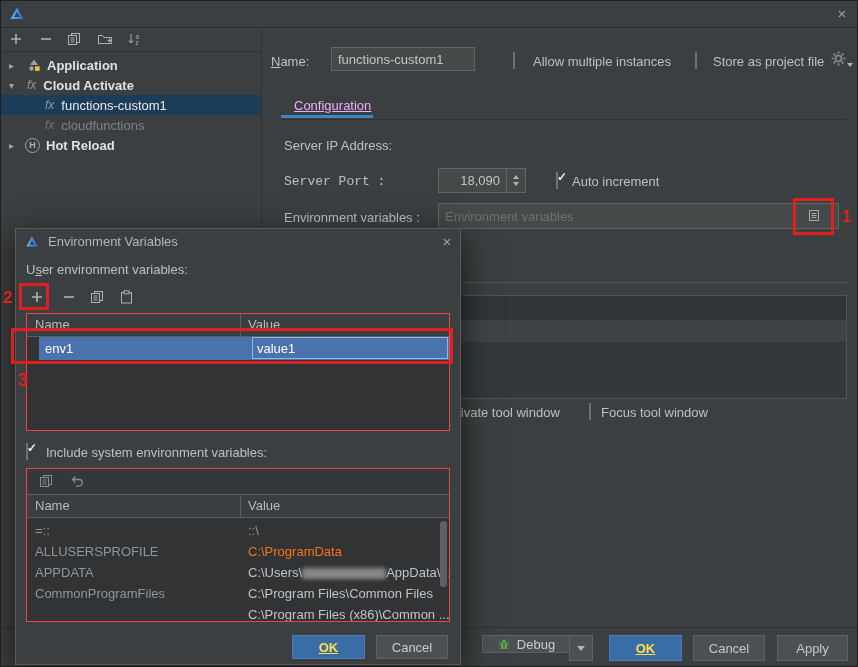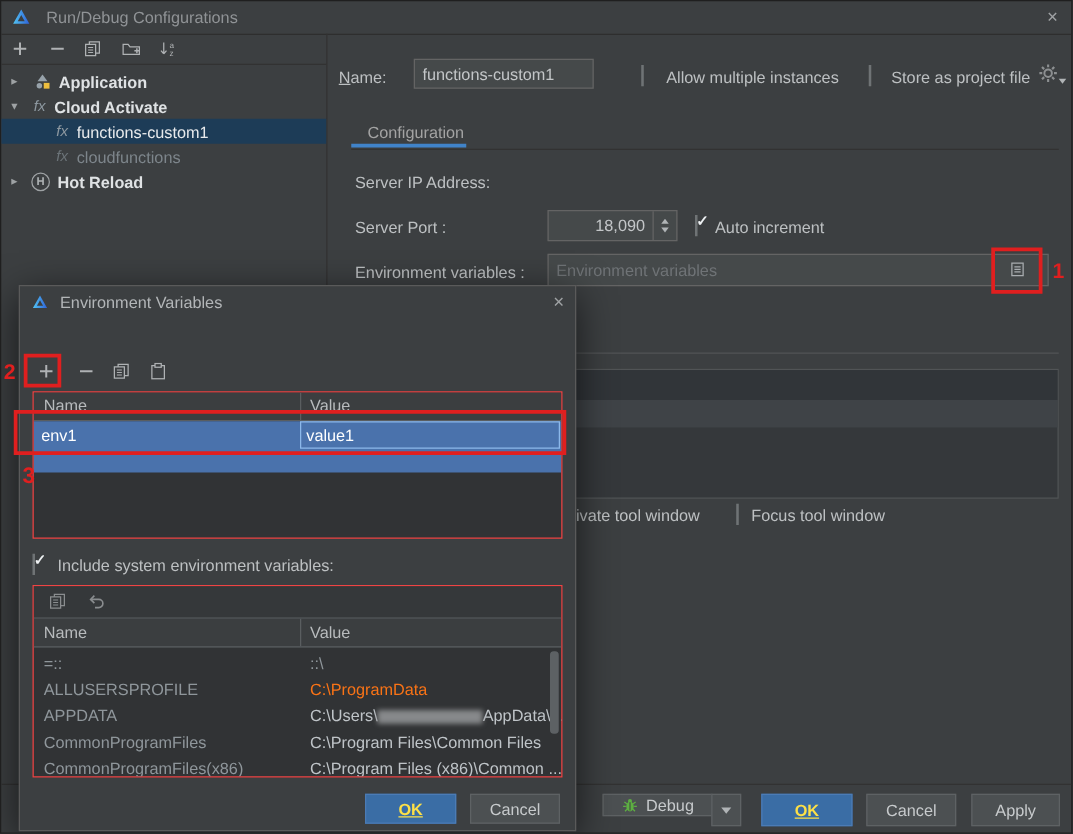--- a/index.html
+++ b/index.html
@@ -64,21 +64,20 @@
       <svg width="16" height="16" viewBox="0 0 16 16">
           <defs>
             <linearGradient id="g1" x1="0" y1="0" x2="1" y2="0">
               <stop offset="0" stop-color="#53c5f2"></stop>
               <stop offset="1" stop-color="#2e62d9"></stop>
             </linearGradient>
           </defs>
           <path fill="url(#g1)" fill-rule="evenodd" d="M8 1.5 L14.5 13 H1.5 Z M8 6 L10.8 11 H5.2 Z"></path>
         </svg>
     </span>
-    <span class="abs titletext">Run/Debug Configurations</span>
     <span class="abs closex" style="left:832px;top:4px;">×</span>
   </div>
 
   
   <div class="abs leftpanel">
     <div class="abs ltoolbar">
       <span class="abs ticon" style="left:8px;top:5px;">
         <svg width="14" height="14">
             <path d="M7 2v10M2 7h10" stroke="#afb2b4" stroke-width="1.6"></path>
           </svg>
@@ -157,28 +156,28 @@
   <span class="abs ticon" style="left:830px;top:50px;">
     <svg width="15" height="15" viewBox="0 0 15 15">
         <circle cx="7.5" cy="7.5" r="3" fill="none" stroke="#8c8f91" stroke-width="1.6"></circle>
         <g stroke="#8c8f91" stroke-width="1.7">
           <path d="M7.5 .5v2.3M7.5 12.2v2.3M.5 7.5h2.3M12.2 7.5h2.3M2.6 2.6l1.7 1.7M10.7 10.7l1.7 1.7M12.4 2.6l-1.7 1.7M4.3 10.7l-1.7 1.7"></path>
         </g>
       </svg>
     </span>
   <span class="abs dnarrow sm" style="left:846px;top:62px;"></span>
 
-  <span class="abs lbl" style="left:293px;top:97px;color:#a3a3a3;">Configuration</span>
+  <span class="abs lbl" style="left:293px;top:97px;color:#f0abfc;text-decoration:underline;">Configuration</span>
   <div class="abs tab-underline" style="left:280px;top:114px;width:92px;"></div>
   <div class="abs sep" style="left:280px;top:118px;width:566px;"></div>
 
   <span class="abs lbl" style="left:283px;top:137px;">Server IP Address:</span>
 
-  <span class="abs lbl" style="left:283px;top:173px;">Server Port :</span>
-  <div class="abs selectbox" style="left:437px;top:167px;width:104px;height:25px;">
+  <span class="abs lbl" style="left:283px;top:173px;font-family:Liberation Mono, monospace;">Server Port :</span>
+  <div class="abs selectbox" style="left:437px;top:167px;width:88px;height:25px;">
     <span style="flex:1;text-align:right;padding-right:6px;color:#c3c6c8;">18,090</span>
     <span style="width:18px;height:100%;border-left:1px solid #646464;display:flex;flex-direction:column;align-items:center;justify-content:center;gap:3px;">
       <span class="uparrow"></span>
       <span class="dnarrow sm"></span>
     </span>
   </div>
   <span class="abs cb checked" style="left:551px;top:172px;"></span>
   <span class="abs lbl" style="left:571px;top:173px;">Auto increment</span>
 
   <span class="abs lbl" style="left:283px;top:209px;">Environment variables :</span>
@@ -235,20 +234,21 @@
                 <stop offset="0" stop-color="#53c5f2"></stop>
                 <stop offset="1" stop-color="#2e62d9"></stop>
               </linearGradient>
             </defs>
             <path fill="url(#g2)" fill-rule="evenodd" d="M8 1.5 L14.5 13 H1.5 Z M8 6 L10.8 11 H5.2 Z"></path>
           </svg></span>
       <span class="abs" style="left:32px;top:0;line-height:26px;color:#b3b6b8;">Environment Variables</span>
       <span class="abs closex" style="left:422px;top:4px;">×</span>
     </div>
 
+    <span class="abs lbl" style="left:10px;top:33px;"><span>U</span><span class="mn">s</span><span>er environment variables:</span></span>
 
     <span class="abs ticon" style="left:14px;top:61px;">
       <svg width="14" height="14">
           <path d="M7 2v10M2 7h10" stroke="#afb2b4" stroke-width="1.6"></path>
         </svg>
       </span>
     <span class="abs ticon" style="left:46px;top:61px;">
       <svg width="14" height="14">
           <path d="M2 7h10" stroke="#afb2b4" stroke-width="1.6"></path>
         </svg>
@@ -267,21 +267,21 @@
         </svg>
       </span>
 
     
     <div class="tbl" style="left:10px;top:84px;width:424px;height:118px;">
       <div class="thdr">
         <span style="padding-left:8px;">Name</span>
         <span class="abs" style="left:221px;top:0;">Value</span>
         <span class="coldiv" style="left:213px;height:22px;"></span>
       </div>
-      <div class="abs selrow" style="left:0;top:23px;right:0;height:41px;">
+      <div class="abs selrow" style="left:12px;top:23px;right:0;height:23px;">
         <span class="abs nowrap" style="left:6px;top:4px;">env1</span>
         <div class="abs" style="left:213px;top:0;right:1px;height:22px;border:1px solid #8cb8ea;box-sizing:border-box;">
           <span class="abs nowrap" style="left:4px;top:3px;">value1</span>
         </div>
       </div>
     </div>
 
     <span class="abs cb checked" style="left:10px;top:215px;"></span>
     <span class="abs lbl" style="left:30px;top:216px;">Include system environment variables:</span>
 
@@ -318,21 +318,20 @@
       </div>
       <div class="abs nowrap" style="left:0;top:93px;right:0;height:21px;">
         <span class="abs dim" style="left:8px;top:3px;">APPDATA</span>
         <span class="abs nowrap" style="left:221px;top:3px;color:#bfc4c8;"><span>C:\Users\</span><span class="blurred"></span><span>AppData\...</span></span>
       </div>
       <div class="abs nowrap" style="left:0;top:114px;right:0;height:21px;">
         <span class="abs dim" style="left:8px;top:3px;">CommonProgramFiles</span>
         <span class="abs" style="left:221px;top:3px;color:#bfc4c8;">C:\Program Files\Common Files</span>
       </div>
       <div class="abs nowrap" style="left:0;top:135px;right:0;height:21px;">
-        <span class="abs dim" style="left:8px;top:3px;">CommonProgramFiles(x86)</span>
         <span class="abs" style="left:221px;top:3px;color:#bfc4c8;">C:\Program Files (x86)\Common ...</span>
       </div>
 
       <span class="scrollthumb" style="right:2px;top:52px;height:66px;"></span>
     </div>
 
     <div class="abs btn primary" style="left:276px;top:406px;width:73px;height:24px;">OK</div>
     <div class="abs btn" style="left:360px;top:406px;width:72px;height:24px;">Cancel</div>
   </div>
 

